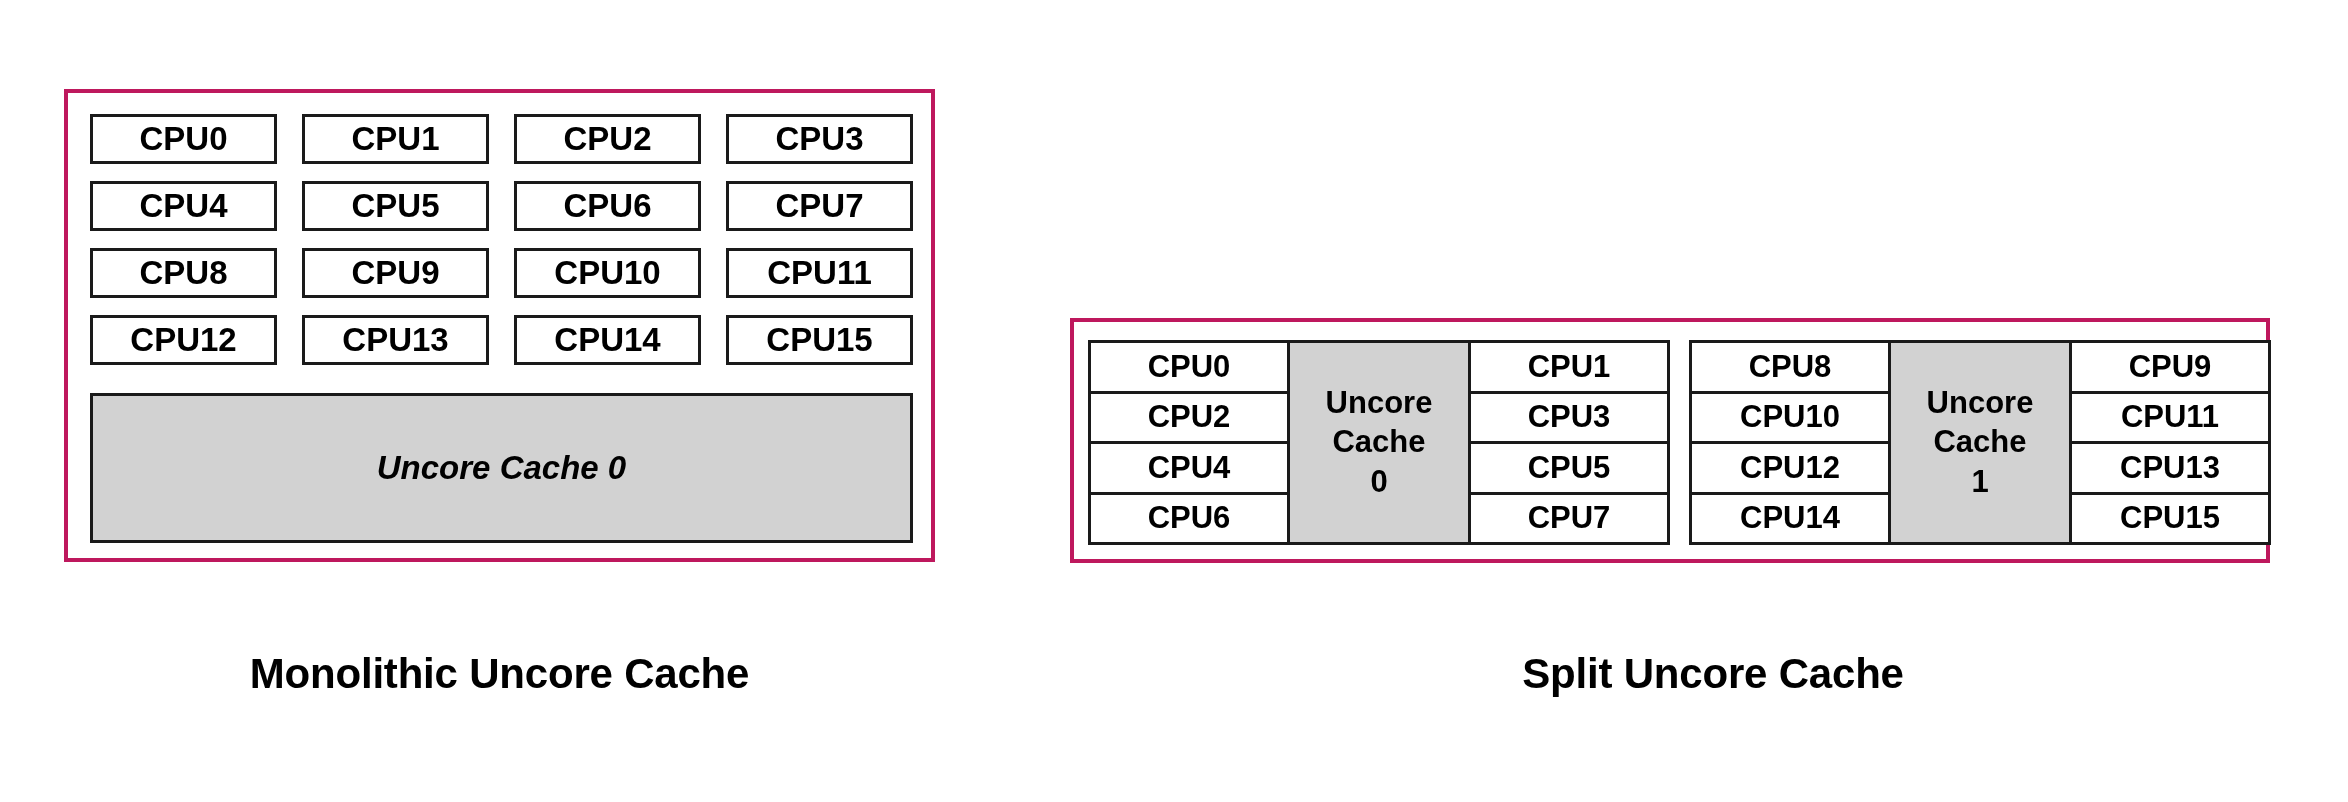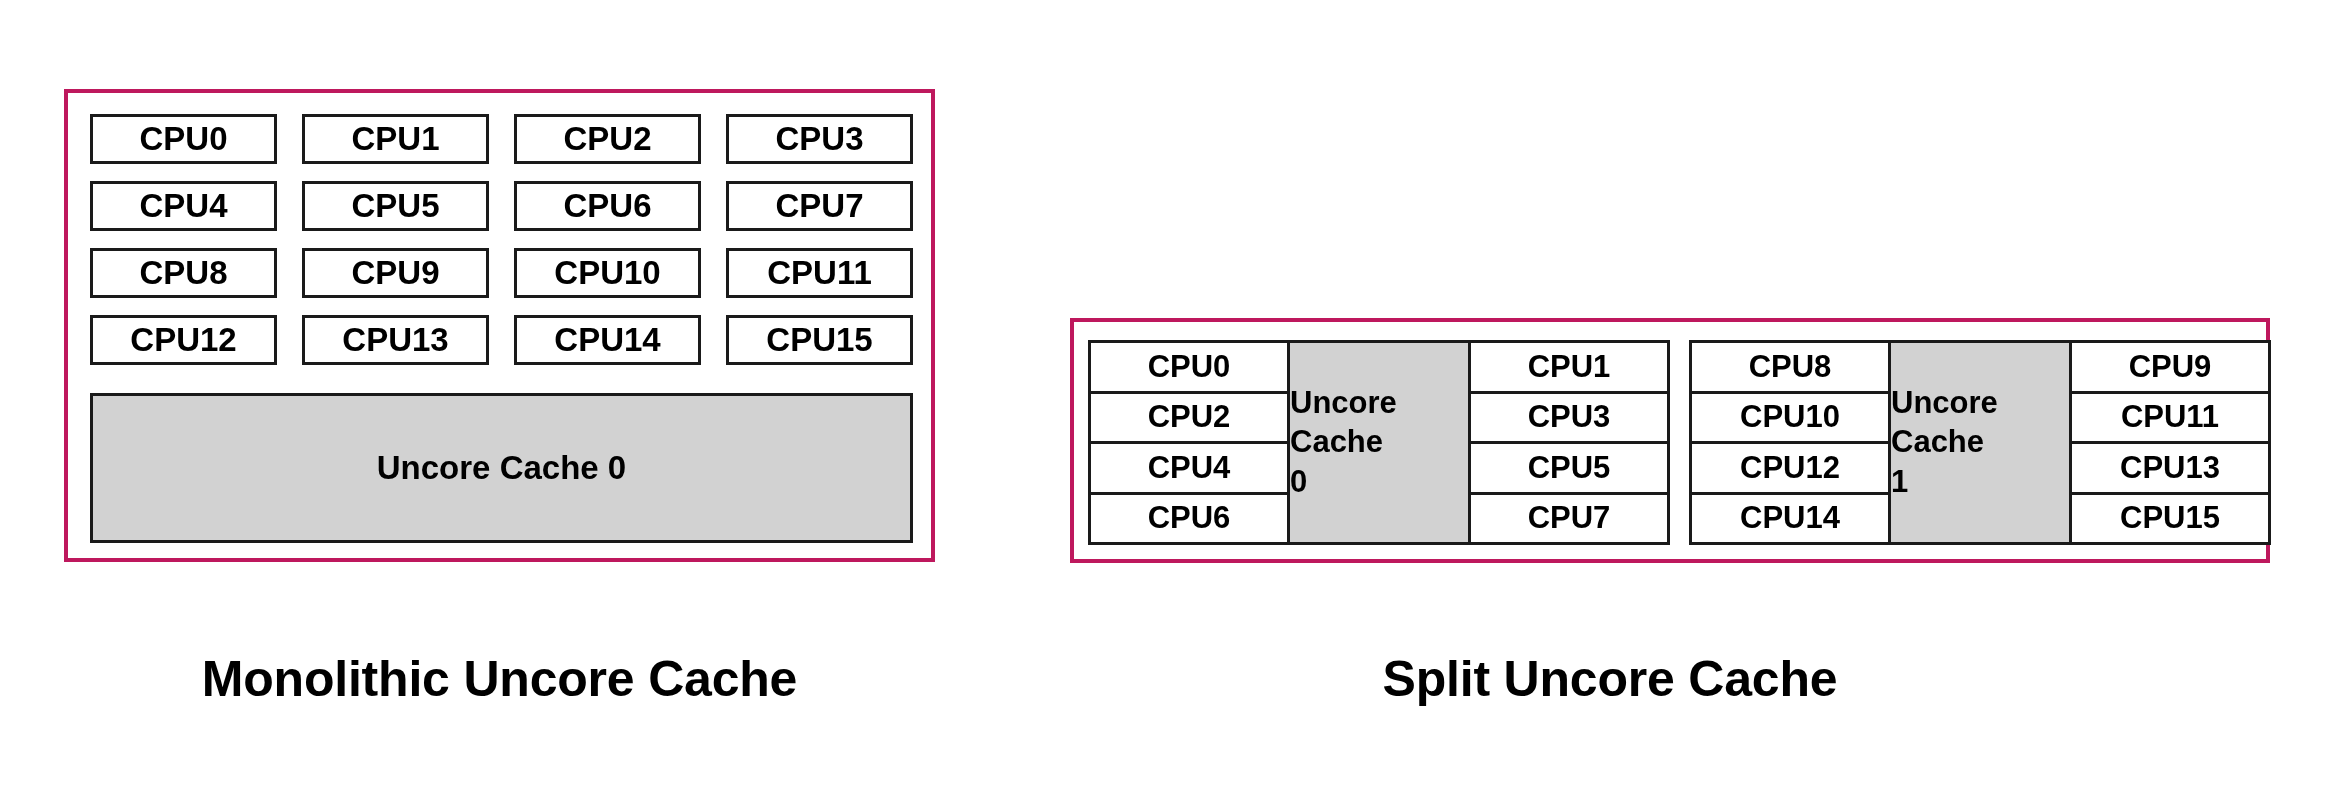--- a/index.html
+++ b/index.html
@@ -19,21 +19,21 @@
   .panel {
     position: absolute;
     box-sizing: border-box;
     border: 4px solid #be185d;
     background: #ffffff;
   }
   .caption {
     position: absolute;
     text-align: center;
     font-weight: bold;
-    font-size: 50px;
+    font-size: 42px;
     color: #000000;
     letter-spacing: -0.2px;
     white-space: nowrap;
   }
 
   
   #monolithic-panel {
     left: 64px;
     top: 89px;
     width: 871px;
@@ -66,20 +66,21 @@
     box-sizing: border-box;
     left: 22px;
     top: 300px;
     width: 823px;
     height: 150px;
     border: 3px solid #1a1a1a;
     background: #d2d2d2;
     display: flex;
     align-items: center;
     justify-content: center;
+    font-style: italic;
   }
   #monolithic-uncore-cache .cache-label {
     font-weight: bold;
     font-size: 33px;
     color: #000000;
   }
   #monolithic-caption {
     left: 64px;
     top: 650px;
     width: 871px;
@@ -125,32 +126,32 @@
   }
   .split-cpu-cell:last-child { border-bottom: none; }
   .split-cache-col {
     box-sizing: border-box;
     width: 184px;
     border-left: 3px solid #1a1a1a;
     border-right: 3px solid #1a1a1a;
     background: #d2d2d2;
     display: flex;
     flex-direction: column;
-    align-items: flex-start;
+    align-items: center;
     justify-content: center;
     gap: 7px;
   }
   .split-cache-col span {
     font-weight: bold;
     font-size: 31px;
     color: #000000;
     line-height: 1.05;
   }
   #split-caption {
-    left: 1010px;
+    left: 1113px;
     top: 650px;
     width: 1200px;
   }
 </style>
 </head>
 <body>
 
 <div class="panel" id="monolithic-panel">
 
   <div id="monolithic-cpu-grid">

